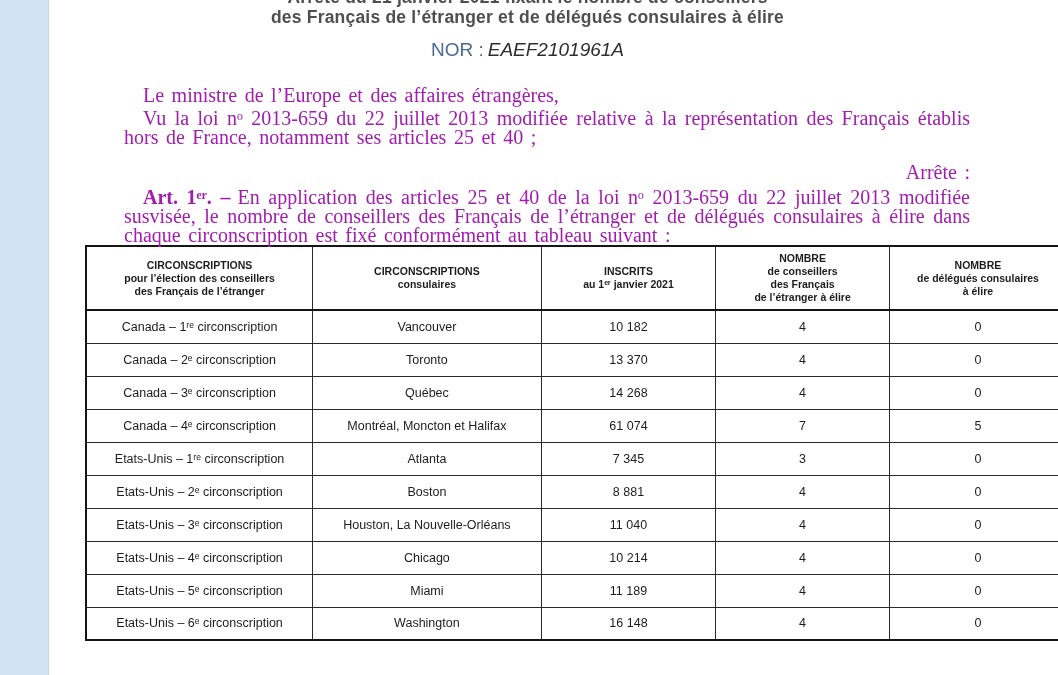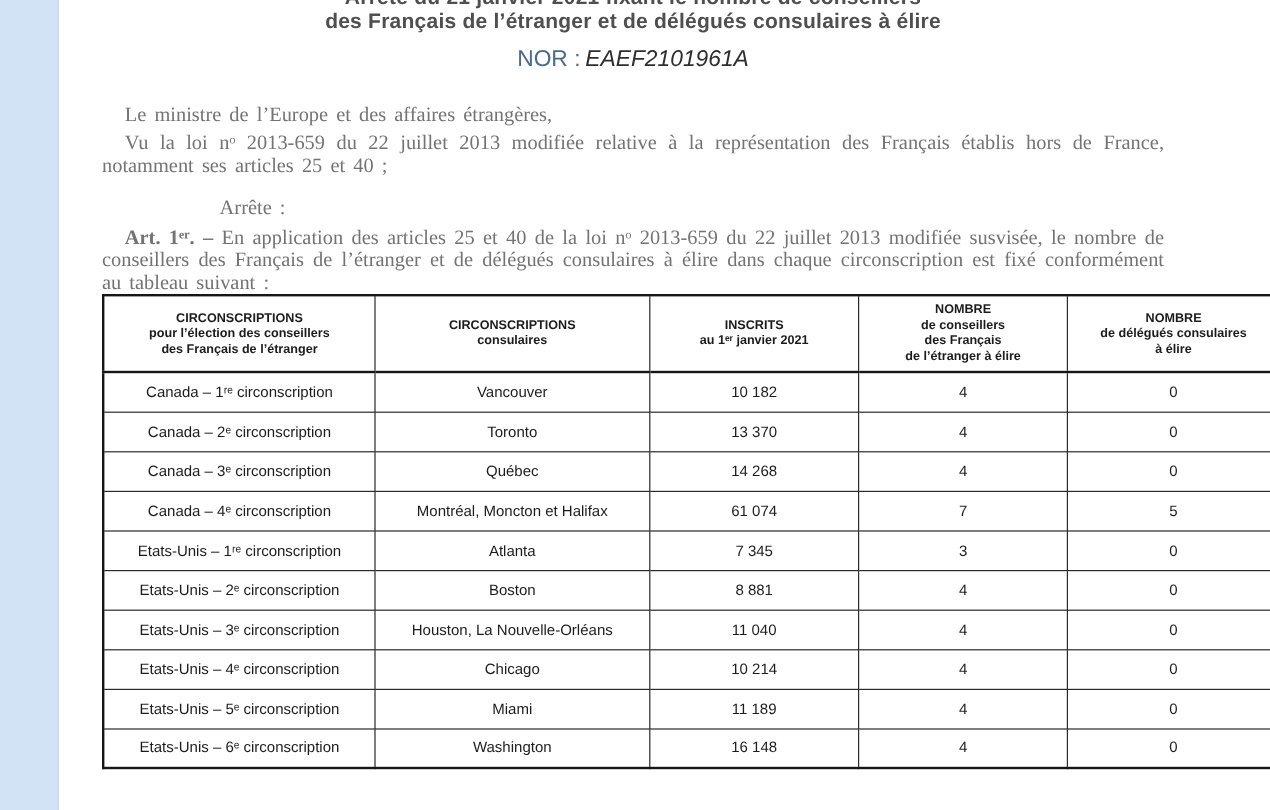--- a/index.html
+++ b/index.html
@@ -36,29 +36,30 @@
     font-size: 19px;
     color: #4a6b91;
   }
   .nor-value {
     font-style: italic;
     color: #2e2e2e;
     margin-left: 4px;
   }
   .p {
     margin-top: 4px;
-    font-size: 17px;
+    font-size: 20px;
     line-height: 19px;
-    color: #737373;
+    color: #a21caf;
     text-align: justify;
     text-indent: 19px;
     word-spacing: 2.5px;
+    margin-left: 39px;
   }
   .p-first { margin-top: 25px; }
-  .arrete { margin-top: 16px; text-indent: 98px; text-align: left; font-family: Liberation Serif, serif; }
+  .arrete { margin-top: 16px; text-indent: 98px; text-align: right; font-family: Liberation Serif, serif; }
   .art { margin-top: 6px; }
   .art-label { font-weight: bold; margin-right: 7px; }
   table.jo {
     margin-top: 0;
     width: 983px;
     border-collapse: collapse;
     border: 2px solid #161616;
     table-layout: fixed;
     font-family: "Liberation Sans", sans-serif;
   }

